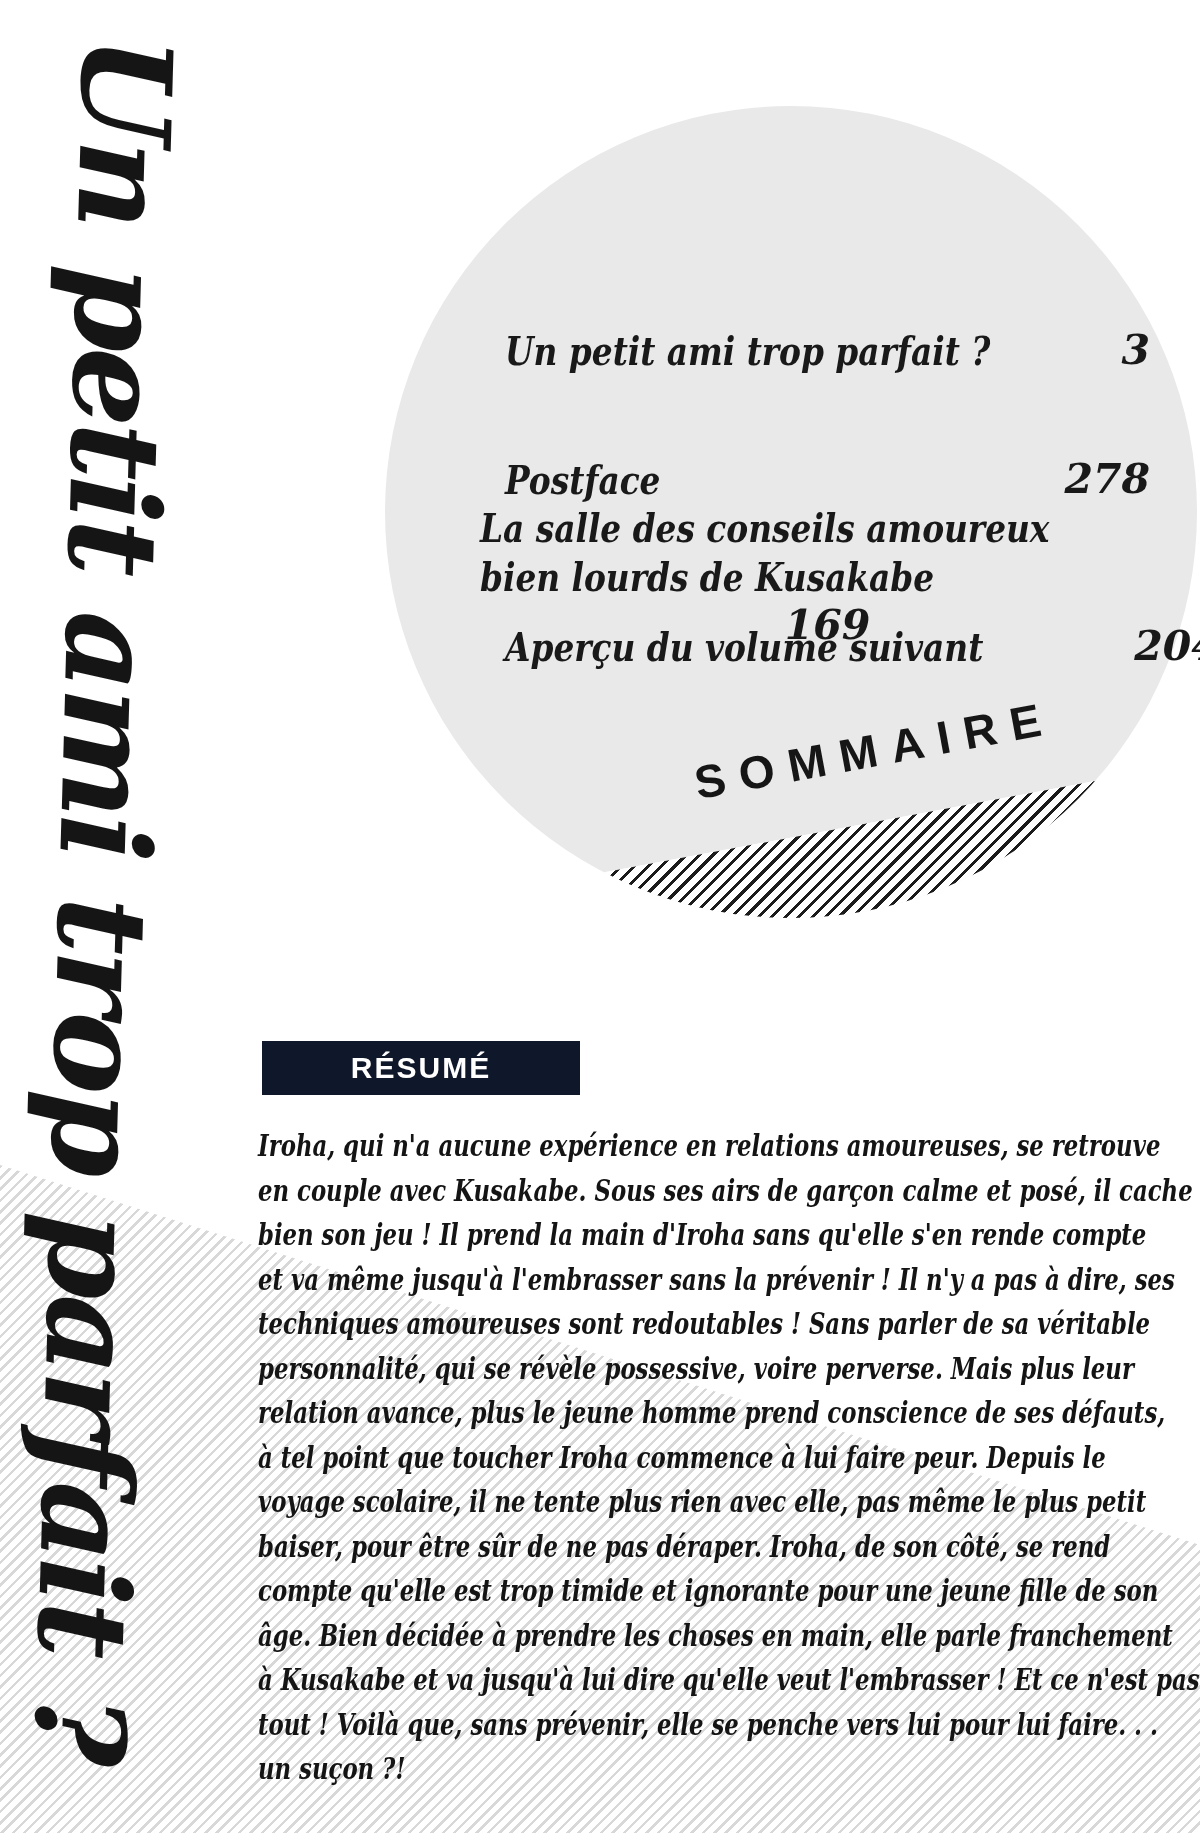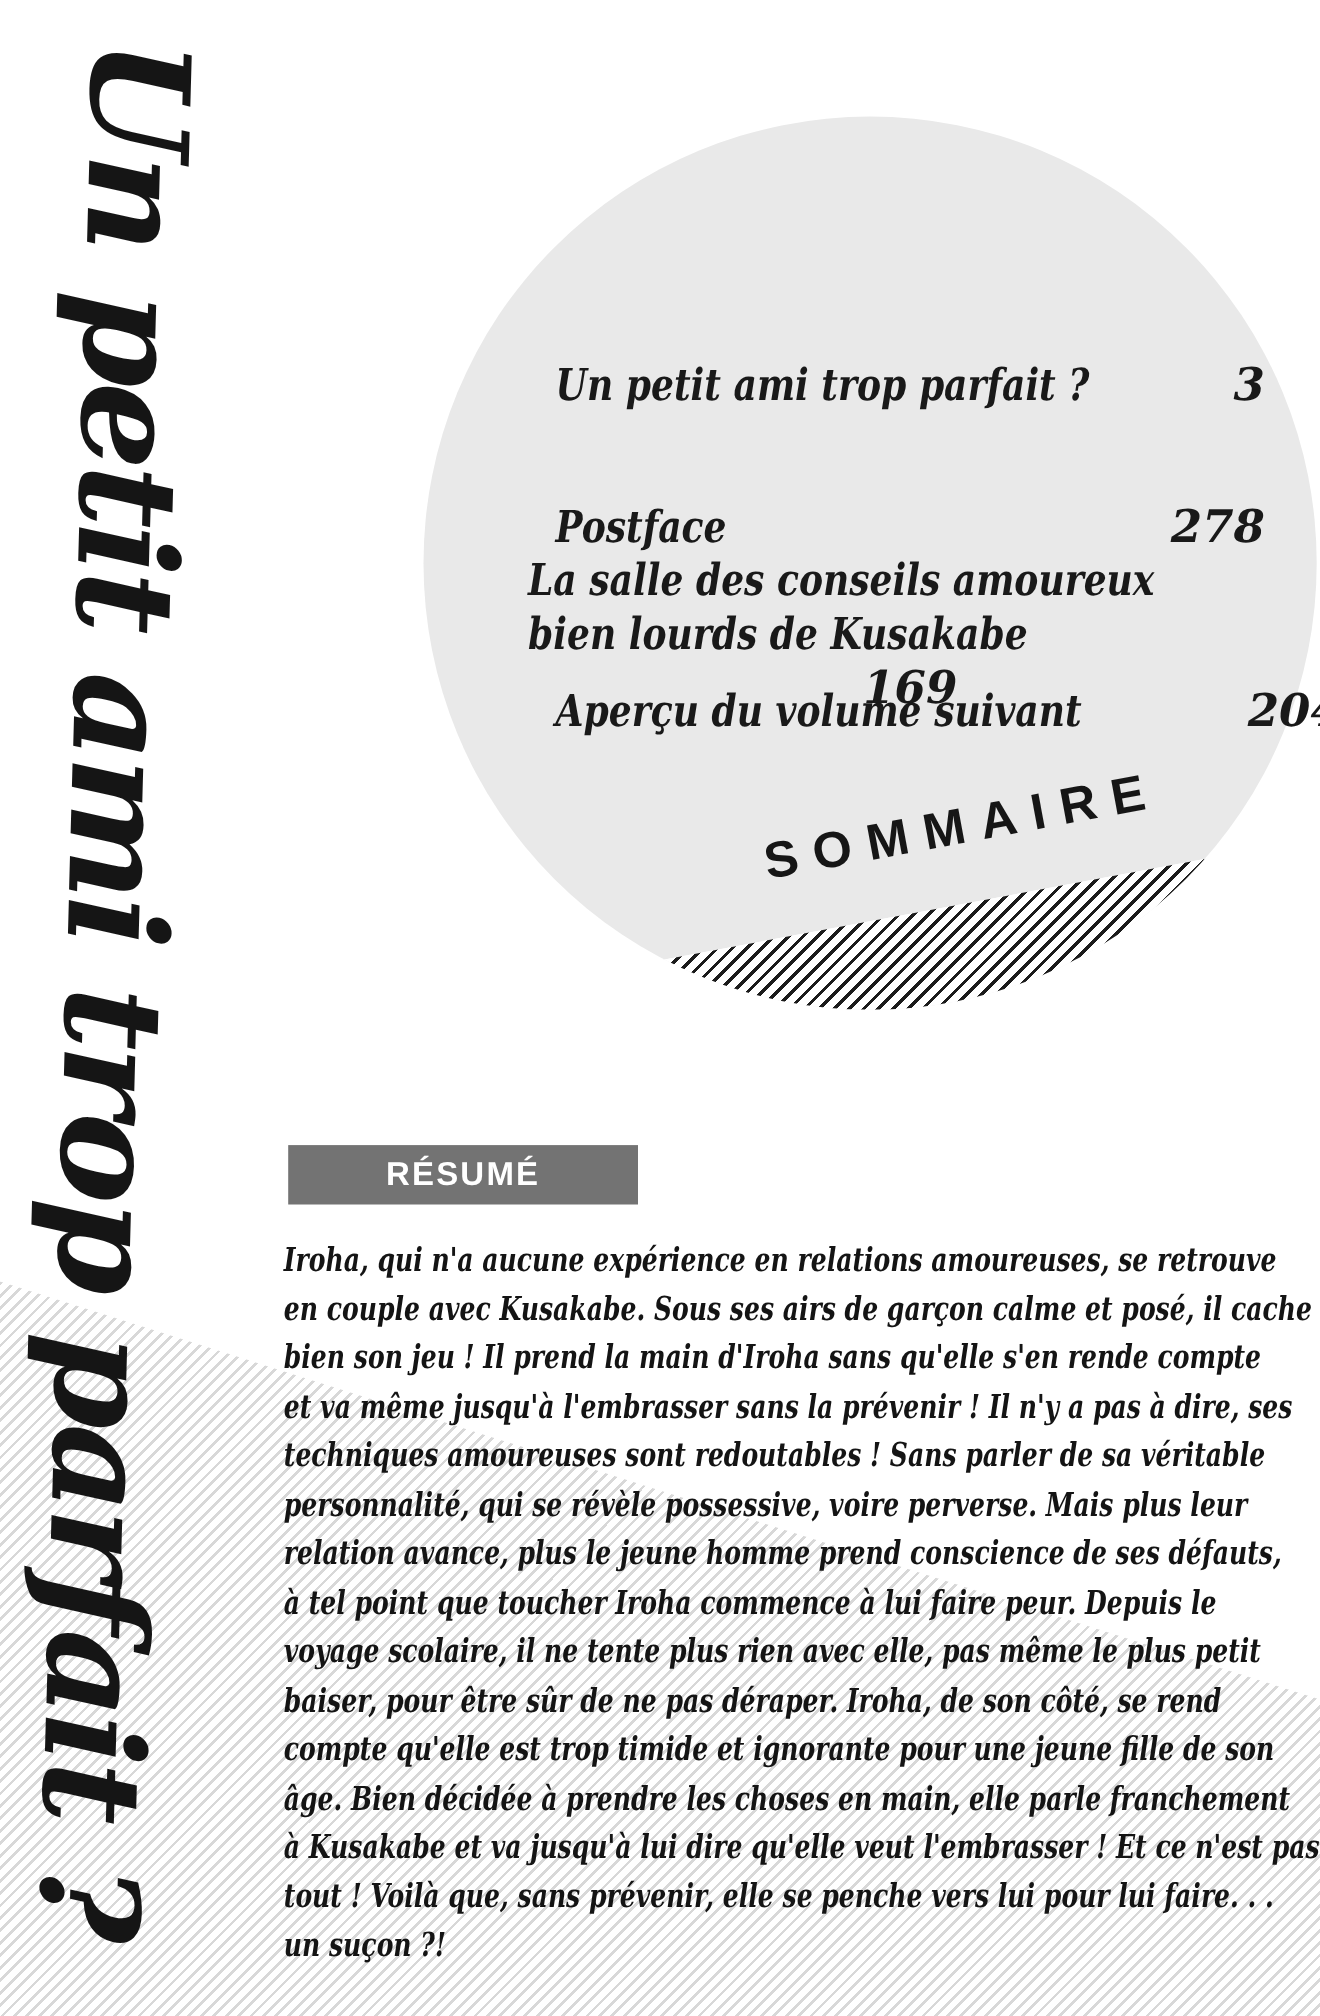--- a/index.html
+++ b/index.html
@@ -85,21 +85,21 @@
   }
   .toc-row-1{top:326px;}
   .toc-row-2{top:410px;margin-top:45px;}
   .toc-row-3{top:503px;align-items:center;flex-direction:column;}
   .toc-row-4{top:622px;gap:46px;}
 
   
   .resume-bar{
     position:absolute;
     left:262px;top:1041px;width:318px;height:54px;
-    background:#737373;
+    background:#0f172a;
     display:flex;align-items:center;justify-content:center;
   }
   .resume-label{
     color:#ffffff;
     font-family:"Liberation Sans", sans-serif;
     font-weight:bold;
     font-size:30px;
     letter-spacing:2px;
   }
 

